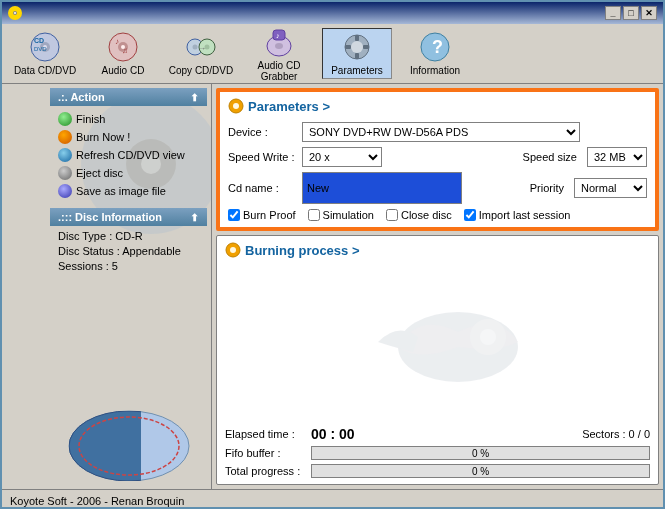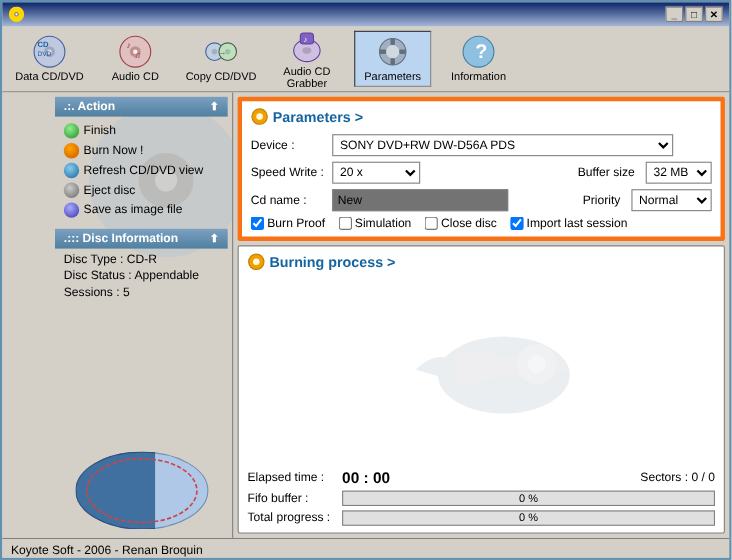--- a/index.html
+++ b/index.html
@@ -237,25 +237,25 @@
     .params-select {
       font-size: 11px;
       border: 1px solid #808080;
       background: white;
       padding: 1px 2px;
       height: 20px;
     }
     .params-input {
       font-size: 11px;
       border: 1px solid #808080;
-      background: #737373;
+      background: #1d4ed8;
       padding: 1px 4px;
-      height: 20px;
-    }
-    .device-select { width: 310px; }
+      height: 32px;
+    }
+    .device-select { width: 278px; }
     .speed-select { width: 80px; }
     .buffer-select { width: 60px; }
     .priority-select { width: 73px; }
     .cdname-input { width: 160px; }
 
     .params-row-checkboxes {
       display: flex;
       align-items: center;
       gap: 12px;
       margin-top: 2px;
@@ -553,21 +553,21 @@
             <option>SONY   DVD+RW DW-D56A PDS</option>
           </select>
         </div>
 
         <div class="params-row">
           <span class="params-label">Speed Write :</span>
           <select class="params-select speed-select">
             <option>20 x</option>
           </select>
           <span style="flex:1"></span>
-          <span class="params-label" style="min-width:auto; margin-right:4px;">Buffer size</span>
+          <span class="params-label" style="min-width:auto; margin-right:4px;">Speed size</span>
           <select class="params-select buffer-select">
             <option>32 MB</option>
           </select>
         </div>
 
         <div class="params-row">
           <span class="params-label">Cd name :</span>
           <input type="text" class="params-input cdname-input" value="New" style="">
           <span style="flex:1"></span>
           <span class="params-label" style="min-width:auto; margin-right:4px;">Priority</span>

